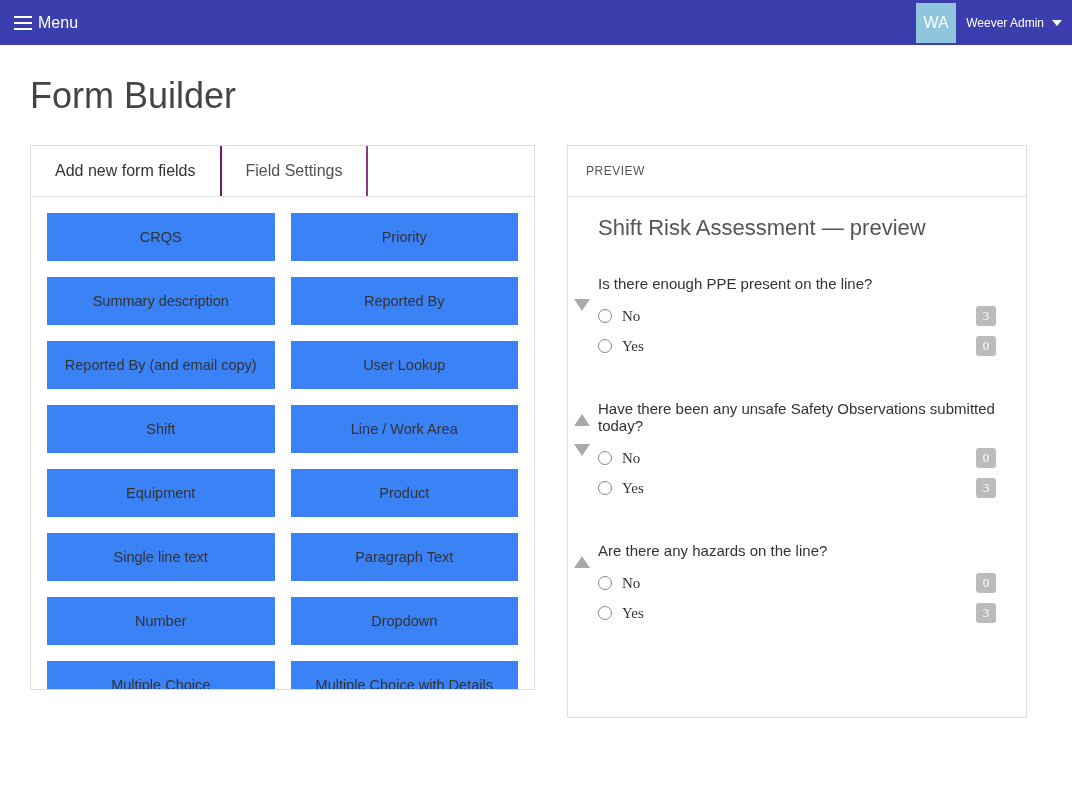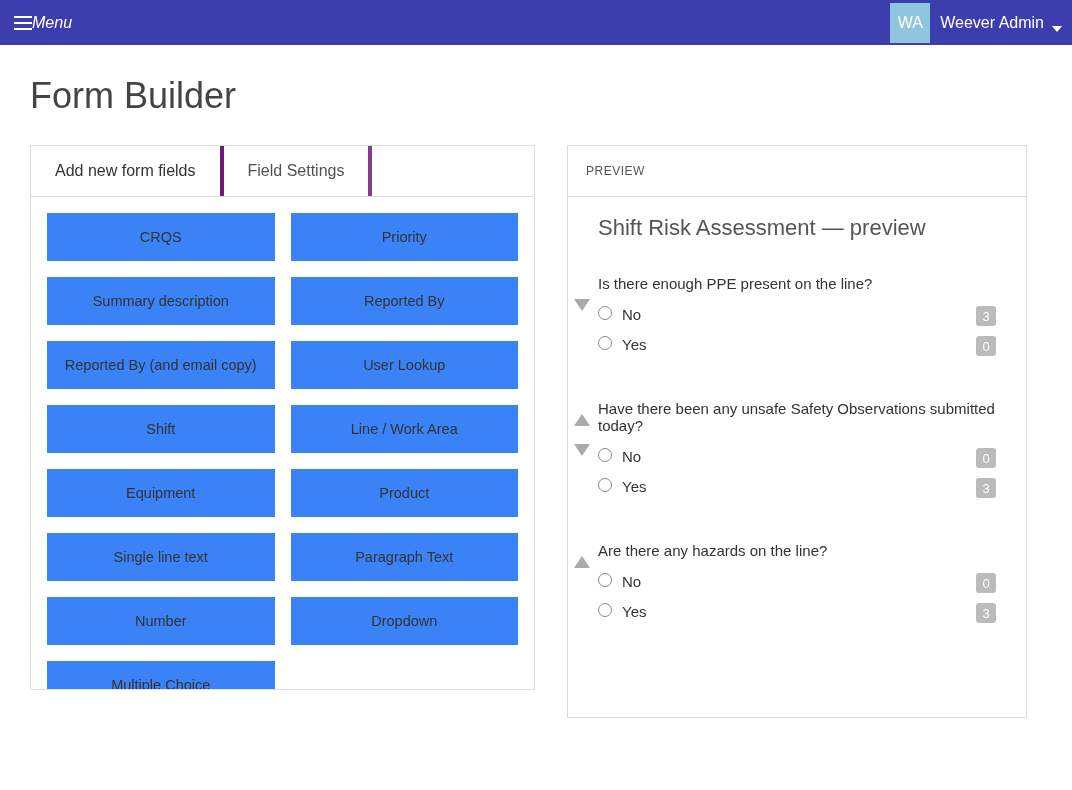--- a/index.html
+++ b/index.html
@@ -1,56 +1,56 @@
 <!DOCTYPE html>
 <html><head>
 <meta charset="utf-8">
 <style>
   * { box-sizing: border-box; margin: 0; padding: 0; }
   html, body { width: 1072px; height: 790px; font-family: "Helvetica Neue", Helvetica, Arial, sans-serif; font-weight: 300; color: #333; background: #fff; overflow: hidden; }
   
   
   .topbar { background: #3b3eac; color: #fff; height: 45px; display: flex; align-items: center; padding: 0 10px 0 14px; }
-  .menu-btn { display: flex; align-items: center; cursor: pointer; font-size: 16px; font-style: italic; }
+  .menu-btn { display: flex; align-items: center; gap: 6px; cursor: pointer; font-size: 16px; }
   .hamburger { width: 18px; height: 14px; display: flex; flex-direction: column; justify-content: space-between; }
   .hamburger span { display: block; height: 2px; background: #fff; }
   .topbar-spacer { flex: 1; }
   .avatar { width: 40px; height: 40px; background: #8fc6de; color: #fff; display: flex; align-items: center; justify-content: center; font-size: 16px; font-weight: 400; }
-  .user-menu { display: flex; align-items: flex-end; gap: 8px; margin-left: 10px; cursor: pointer; font-size: 16px; }
+  .user-menu { display: flex; align-items: center; gap: 8px; margin-left: 10px; cursor: pointer; font-size: 12px; }
   .caret-down { width: 0; height: 0; border-left: 5px solid transparent; border-right: 5px solid transparent; border-top: 6px solid #fff; }
 
   .content { padding: 30px 12px 0 30px; }
   .page-title { font-size: 36px; font-weight: 200; color: #444; margin-bottom: 28px; }
 
   .meta-row { display: flex; align-items: center; margin-bottom: 24px; }
   .breadcrumb { font-size: 13px; letter-spacing: 0.3px; }
   .breadcrumb a { color: #3b3eac; text-decoration: none; text-transform: uppercase; }
   .breadcrumb .sep { color: #888; margin: 0 10px; }
   .breadcrumb .current { color: #666; text-transform: uppercase; }
   .meta-spacer { flex: 1; }
   .action-btn { background: #eee; border: none; padding: 12px 18px; font-size: 15px; color: #222; margin-left: 16px; cursor: pointer; font-family: inherit; font-weight: 300; }
 
   .cols { display: flex; gap: 32px; align-items: flex-start; }
   .left-col { width: 505px; border: 1px solid #ddd; }
   .right-col { width: 460px; border: 1px solid #ddd; }
 
   .tabs { display: flex; border-bottom: 1px solid #ddd; }
-  .tab { padding: 16px 24px; font-size: 16px; color: #333; border-right: 4px solid #701a75; background: #fff; cursor: pointer; }
+  .tab { padding: 16px 24px; font-size: 16px; color: #333; border-right: 2px solid #701a75; background: #fff; cursor: pointer; }
   .tab.inactive { opacity: 0.85; }
   
   .fields-grid { display: grid; grid-template-columns: 1fr 1fr; gap: 16px; padding: 16px; height: 492px; overflow: hidden; align-content: start; }
   .field-tile { background: #3b82f6; text-align: center; padding: 16px 6px; font-size: 14.5px; cursor: pointer; }
 
   .preview-header { padding: 18px 18px; font-size: 12px; letter-spacing: 0.5px; color: #555; border-bottom: 1px solid #ddd; }
   .preview-body { padding: 18px 30px 10px 30px; position: relative; height: 520px; overflow: hidden; }
   .preview-title { font-size: 22px; font-weight: 200; color: #555; margin-bottom: 34px; }
 
   .question { position: relative; margin-bottom: 44px; }
   .q-text { font-size: 15px; color: #333; margin-bottom: 14px; }
-  .opt-row { display: flex; align-items: flex-start; margin-bottom: 10px; }
+  .opt-row { display: flex; align-items: center; margin-bottom: 10px; font-family: Liberation Serif, serif; }
   .radio { width: 14px; height: 14px; border: 1.5px solid #888; border-radius: 50%; margin-right: 10px; flex-shrink: 0; }
   .opt-label { font-size: 15px; flex: 1; }
   .score-badge { background: #bbb; color: #fff; font-size: 13px; width: 20px; height: 20px; border-radius: 3px; display: flex; align-items: center; justify-content: center; }
   .arrow-up, .arrow-down { position: absolute; left: -24px; width: 0; height: 0; border-left: 8px solid transparent; border-right: 8px solid transparent; cursor: pointer; }
   .arrow-up { border-bottom: 12px solid #aaa; }
   .arrow-down { border-top: 12px solid #aaa; }
 </style>
 </head>
 <body>
 
@@ -90,20 +90,21 @@
           <div class="field-tile">User Lookup</div>
           <div class="field-tile">Shift</div>
           <div class="field-tile">Line / Work Area</div>
           <div class="field-tile">Equipment</div>
           <div class="field-tile">Product</div>
           <div class="field-tile">Single line text</div>
           <div class="field-tile">Paragraph Text</div>
           <div class="field-tile">Number</div>
           <div class="field-tile">Dropdown</div>
           <div class="field-tile">Multiple Choice</div>
+          <div class="field-tile">Multiple Choice with Details</div>
         </div>
     </div>
 
     <div class="right-col">
       <div class="preview-header">PREVIEW</div>
       <div class="preview-body">
         <div class="preview-title">Shift Risk Assessment — preview</div>
         <div id="questions">
             <div class="question">
               <div class="arrow-down" style="top: 24px;"></div>

